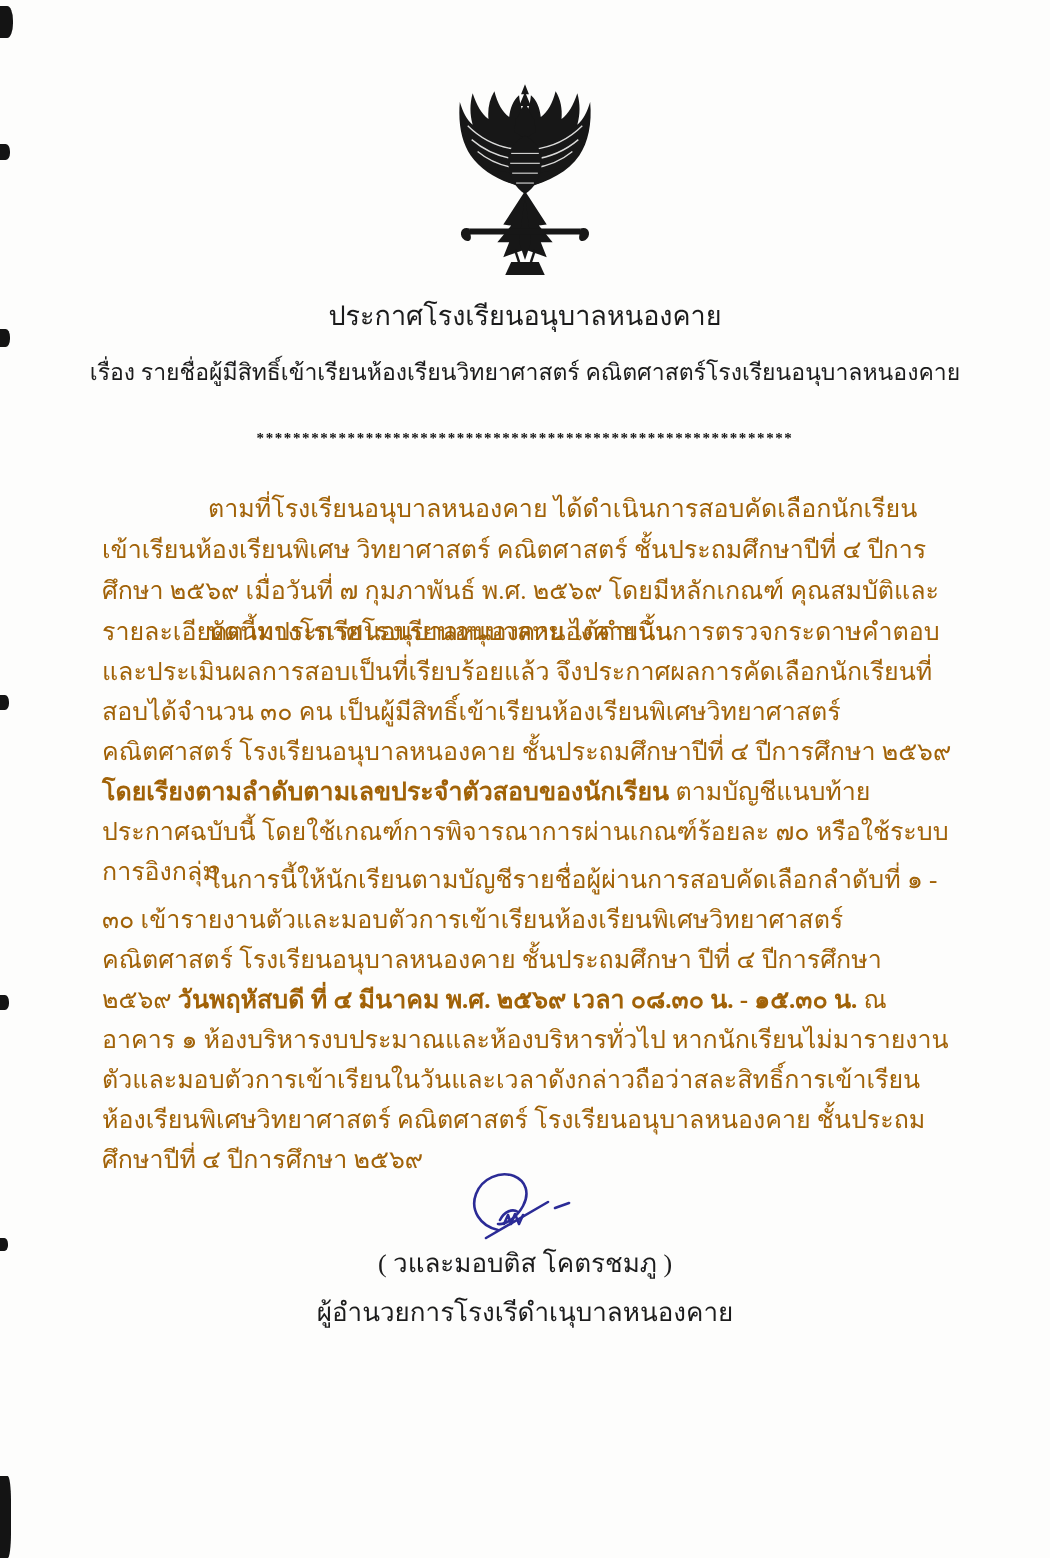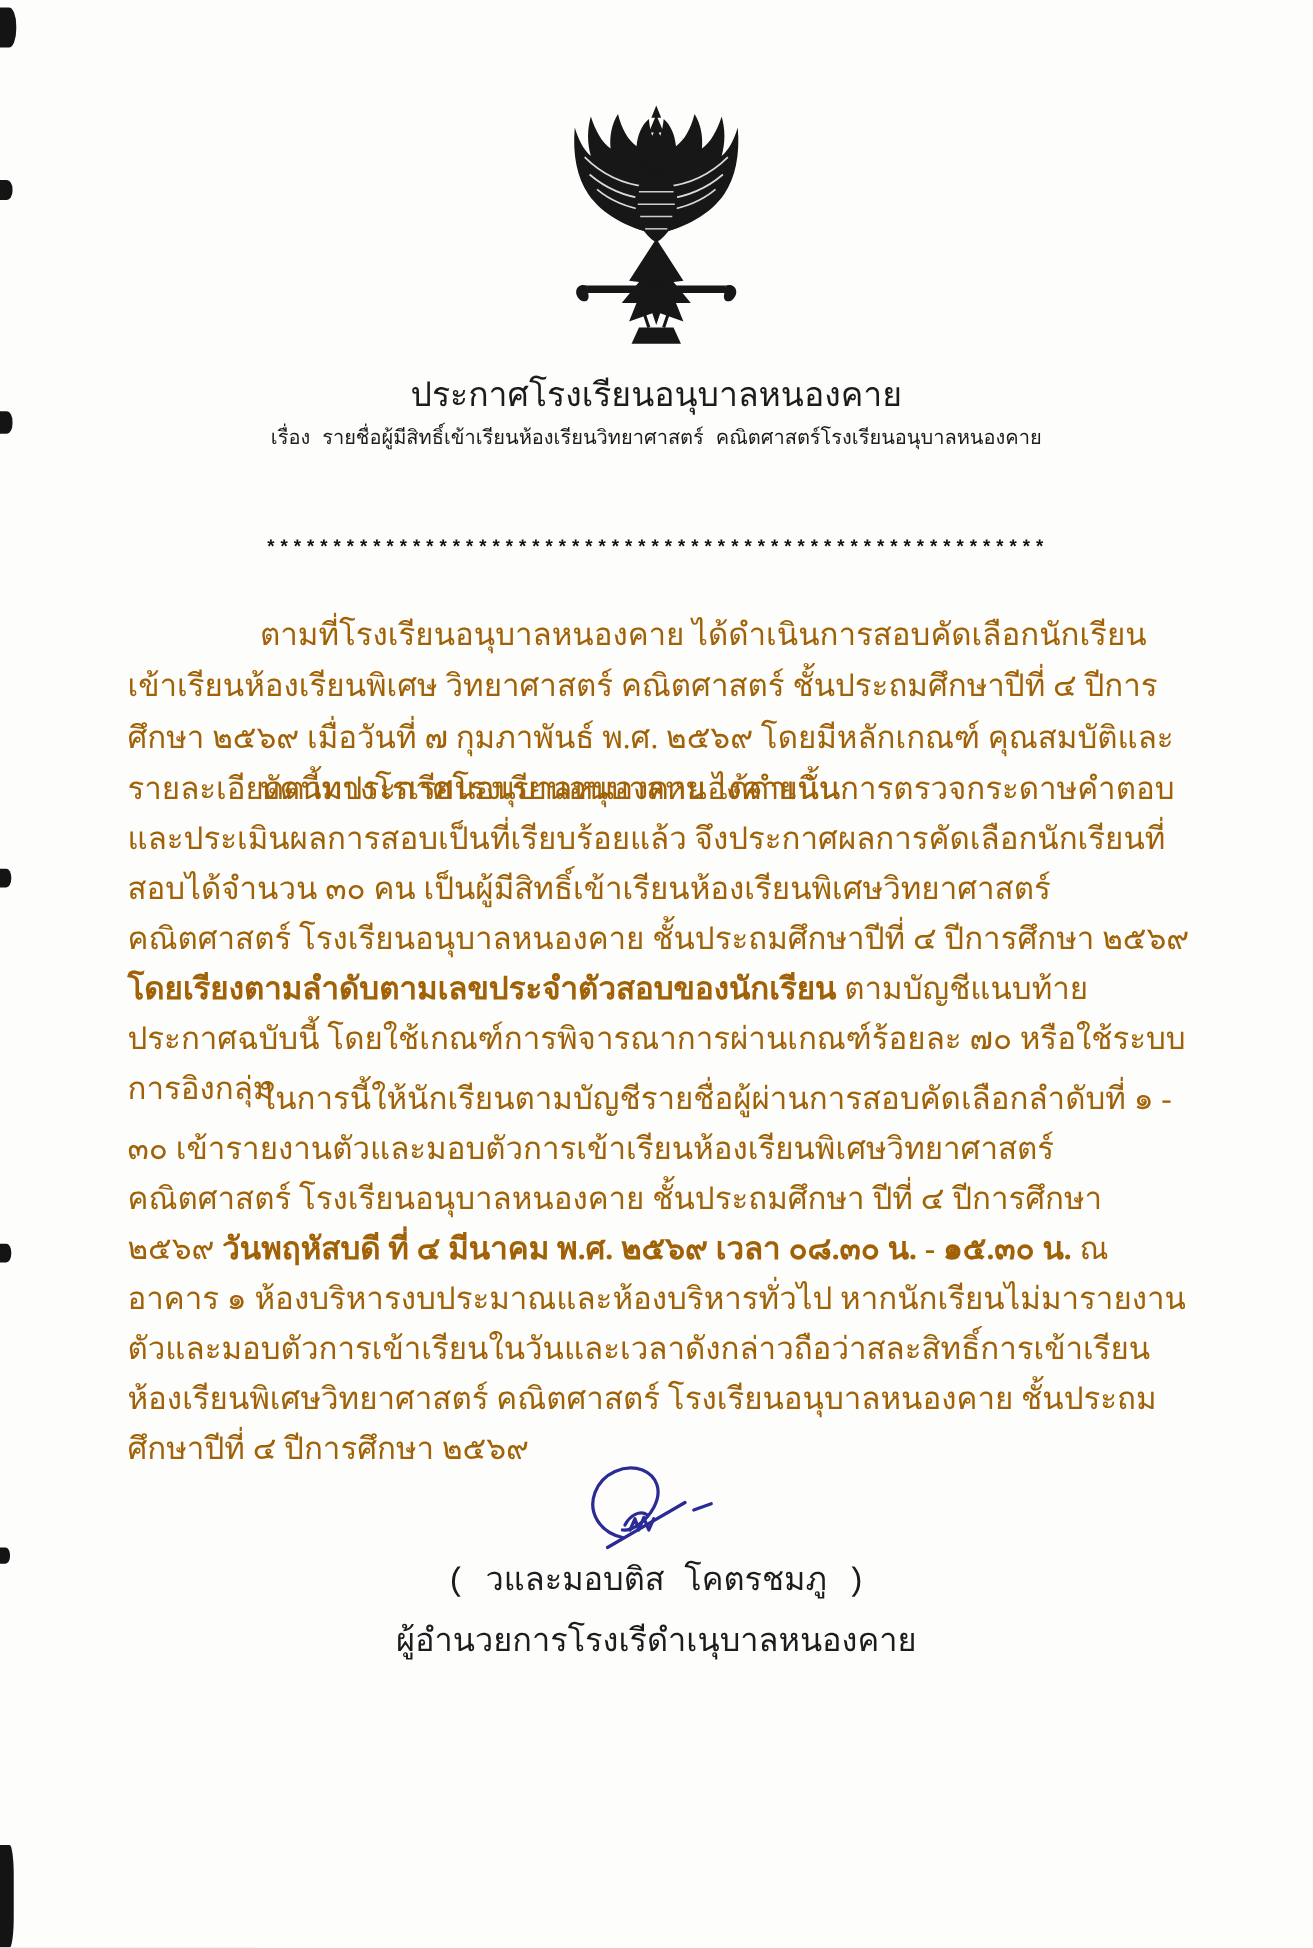--- a/index.html
+++ b/index.html
@@ -29,24 +29,23 @@
     width: 158px;
     height: 208px;
   }
   .emblem svg { width: 100%; height: 100%; }
   
   .center-line {
     position: absolute;
     left: 0; right: 0;
     text-align: center;
     white-space: nowrap;
-    font-family: Liberation Mono, monospace;
   }
   .title1 { top: 294px; font-size: 27px; }
-  .title2 { top: 337px; font-size: 16px; }
+  .title2 { top: 354px; font-size: 23px; }
   .title3 { top: 386px; font-size: 27px; }
   .divider {
     top: 430px;
     font-size: 15px;
     font-weight: bold;
     letter-spacing: 1.6px;
     color: #111;
   }
   
   .para {

